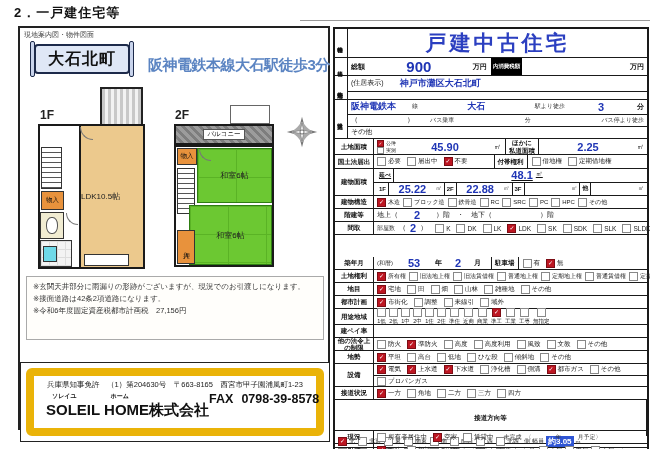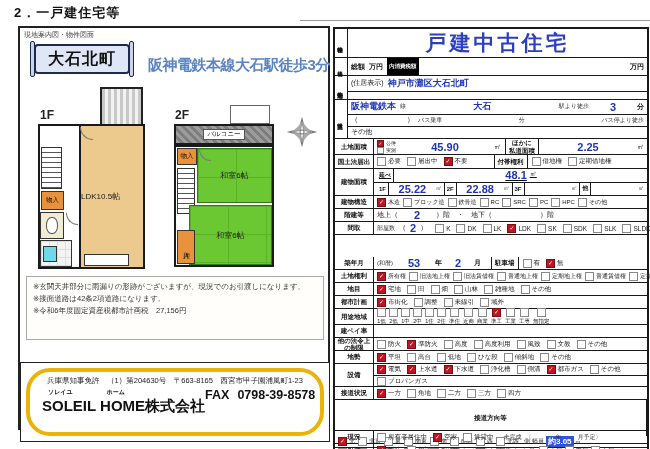--- a/index.html
+++ b/index.html
@@ -38,40 +38,40 @@
   #balcony span{background:#fff;font-size:6.5px;padding:0 3px;border:1px solid #555;}
   .tatami{background:#6cc832;border:1px solid #2e7d12;display:flex;align-items:center;justify-content:center;
           background-image:linear-gradient(#5ab325 1px,transparent 1px),linear-gradient(90deg,#5ab325 1px,transparent 1px);
           background-size:38px 28px;}
   #roof-outline{border:1px solid #666;background:#fff;}
   #oshiire{writing-mode:vertical-rl;text-orientation:upright;}
   #notes-box{left:6px;top:248px;width:298px;height:64px;border:1px solid #aaa;background:#fffefb;
              padding:4px 6px;font-size:7.5px;color:#333;line-height:1.6;}
   
   #company-box{left:20px;top:362px;width:310px;height:80px;border:1px solid #222;background:#fff;}
-  #company-inner{position:absolute;left:5px;top:5px;right:5px;bottom:5px;border:4px solid #eab308;border-radius:24px;
+  #company-inner{position:absolute;left:5px;top:5px;right:5px;bottom:5px;border:8px solid #eab308;border-radius:6px;
                  padding:4px 8px 2px;box-sizing:border-box;}
   #license-line{text-align:center;font-size:7.5px;color:#222;white-space:nowrap;}
   #company-row{display:flex;align-items:flex-start;margin-top:2px;}
   #company-name-wrap{margin-left:4px;}
   .ruby-line{font-size:6px;font-weight:bold;display:flex;}
   #company-name{font-size:15px;font-weight:bold;letter-spacing:0;white-space:nowrap;}
   #telfax{margin-left:auto;text-align:left;}
   .tf-line{font-size:12.5px;font-weight:bold;white-space:nowrap;display:flex;gap:8px;}
   
   #spec-table{left:333px;top:27px;width:316px;border:2px solid #1a1a1a;background:#fff;}
   .trow,.tgroup{display:flex;align-items:stretch;border-bottom:1px solid #1a1a1a;}
   .trow:last-child,.tgroup:last-child{border-bottom:none;}
   .lab{flex:0 0 36px;border-right:1px solid #1a1a1a;display:flex;align-items:center;justify-content:center;
        text-align:center;font-size:6.5px;font-weight:bold;line-height:1.15;padding:0 1px;}
   .nlab{flex:0 0 12px;border-right:1px solid #1a1a1a;writing-mode:vertical-rl;text-orientation:upright;
         font-size:5.5px;font-weight:bold;display:flex;align-items:center;justify-content:center;letter-spacing:0;}
   .cnt{flex:1;display:flex;align-items:center;padding:0 3px;gap:4px;min-width:0;}
   .subcol{flex:1;display:flex;flex-direction:column;min-width:0;}
-  .srow{display:flex;align-items:center;padding:0 3px;gap:4px;border-bottom:1px solid #1a1a1a;min-width:0;}
+  .srow{display:flex;align-items:center;padding:0 3px;gap:16px;border-bottom:1px solid #1a1a1a;min-width:0;}
   .srow:last-child{border-bottom:none;}
   #title-cell{flex:1;display:flex;align-items:center;justify-content:center;
               font-size:21px;font-weight:bold;color:#2b3fc0;letter-spacing:3px;}
   .bval{color:#1f35b5;font-weight:bold;font-size:9px;white-space:nowrap;}
   .bval.big{font-size:15px;}
   .bval.med{font-size:11px;}
   .t6{font-size:6px;color:#333;white-space:nowrap;}
   .t7{font-size:7px;color:#222;white-space:nowrap;}
   .b7{font-size:7px;font-weight:bold;color:#111;white-space:nowrap;}
   .blk{background:#000;color:#fff;font-size:5.5px;font-weight:bold;align-self:stretch;display:flex;
@@ -206,20 +206,21 @@
 
   <div class="trow" style="height:28px;">
     <div class="nlab">物件種目</div>
     <div id="title-cell">戸建中古住宅</div>
   </div>
 
   <div class="trow" style="height:17px;">
     <div class="nlab">価格</div>
     <div class="cnt">
       <span class="b7">総額</span>
+      <span class="bval big fx1">900</span>
       <span class="b7">万円</span>
       <span class="blk">内消費税額</span>
       <span class="fx1"></span>
       <span class="b7">万円</span>
     </div>
   </div>
 
   <div class="tgroup" style="height:23px;">
     <div class="nlab">物件所在地</div>
     <div class="subcol">

